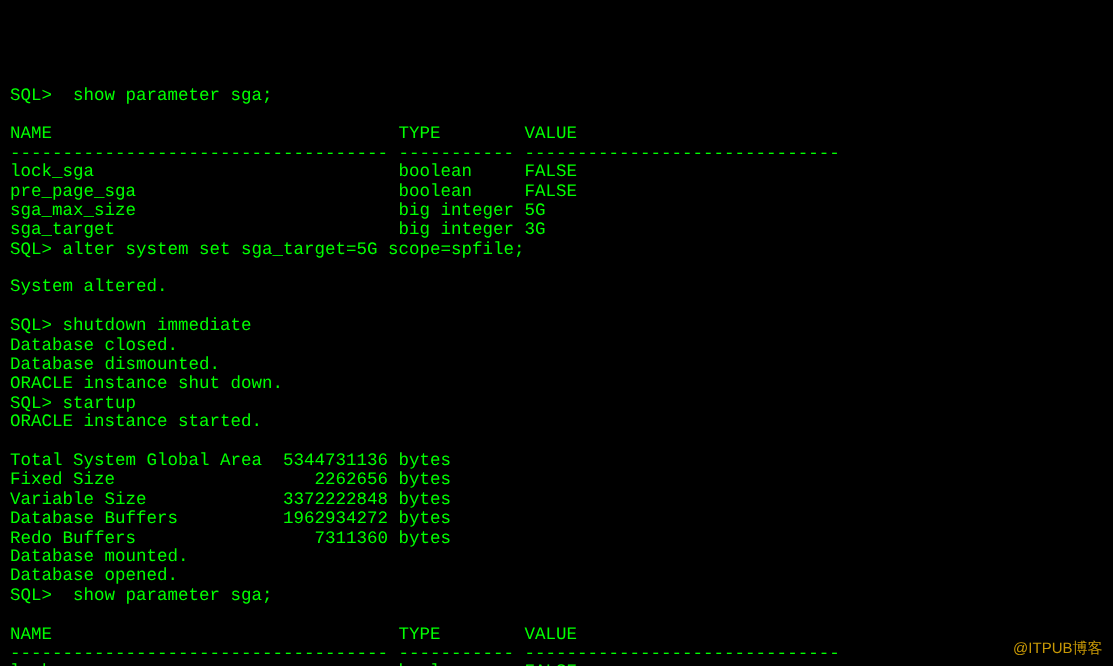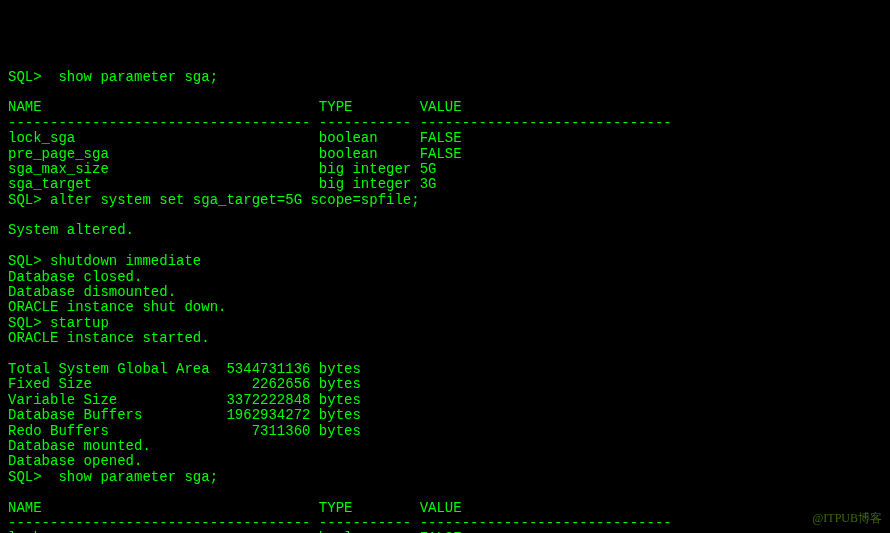--- a/index.html
+++ b/index.html
@@ -14,23 +14,23 @@
       overflow: hidden;
       width: 890px;
       height: 533px;
       box-sizing: border-box;
       position: relative;
     }
     .watermark {
       position: absolute;
       right: 8px;
       bottom: 8px;
-      font-family: Liberation Serif, serif;
+      font-family: Liberation Sans, sans-serif;
       font-size: 12px;
-      color: #4d7c0f;
+      color: #eab308;
       opacity: 0.85;
       white-space: nowrap;
     }
     .terminal-line {
       display: block;
     }
   </style>
 </head>
 <body>
 

